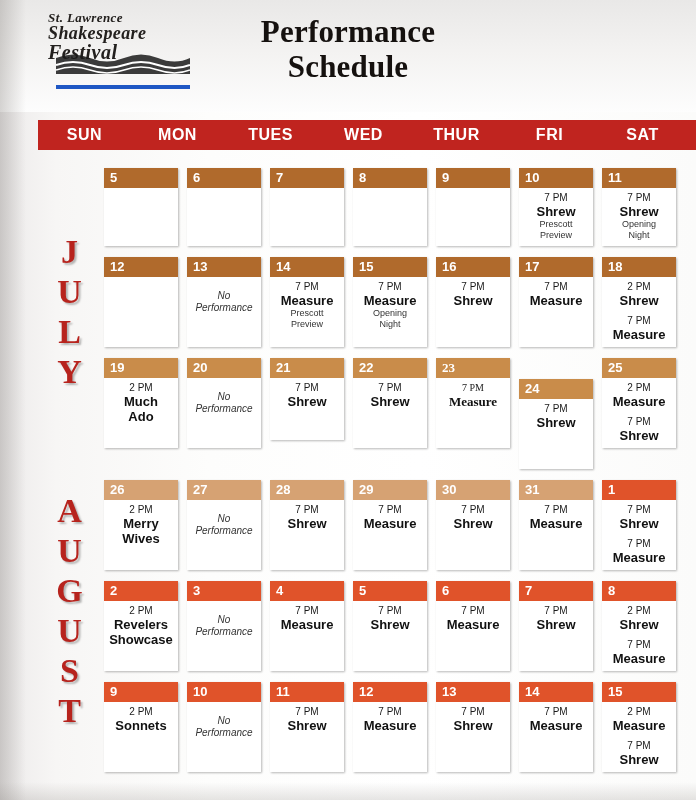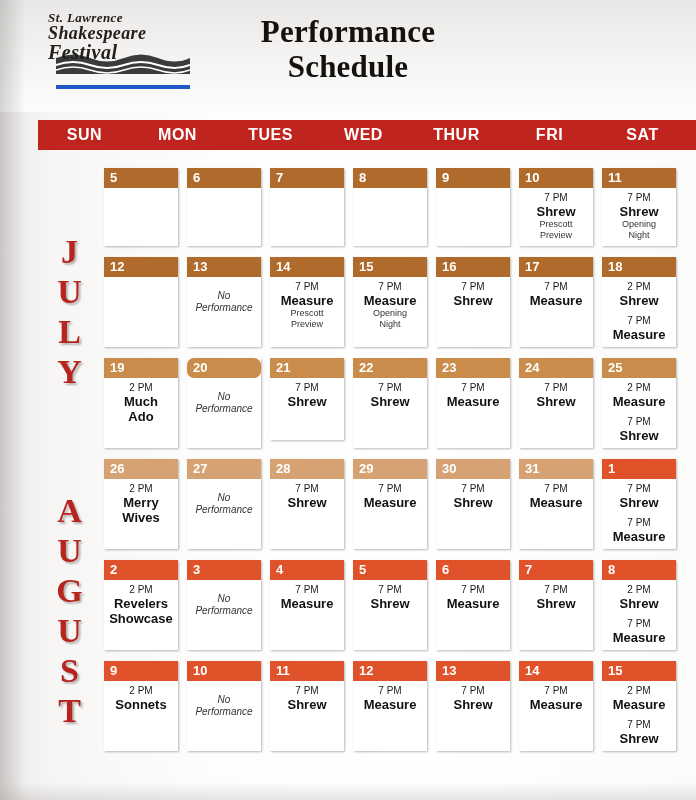--- a/index.html
+++ b/index.html
@@ -366,47 +366,47 @@
       </div>
       <div class="week">
         <div class="cell" style="height: 90px;">
           <div class="cell-head" style="background: rgb(201, 140, 74);">19</div>
           <div class="cell-body">
             <div class="ev-time">2 PM</div>
             <div class="ev-title">Much<br>Ado</div>
           </div>
         </div>
         <div class="cell" style="height: 90px;">
-          <div class="cell-head" style="background: rgb(201, 140, 74); border-radius: 7px;">20</div>
+          <div class="cell-head" style="background: rgb(201, 140, 74);">20</div>
           <div class="cell-body">
             <div class="ev-noperf">No<br>Performance</div>
           </div>
         </div>
         <div class="cell" style="height: 82px;">
           <div class="cell-head" style="background: rgb(201, 140, 74);">21</div>
           <div class="cell-body">
             <div class="ev-time">7 PM</div>
             <div class="ev-title">Shrew</div>
           </div>
         </div>
         <div class="cell" style="height: 90px;">
           <div class="cell-head" style="background: rgb(201, 140, 74);">22</div>
           <div class="cell-body">
             <div class="ev-time">7 PM</div>
             <div class="ev-title">Shrew</div>
           </div>
         </div>
-        <div class="cell" style="height: 90px;">
+        <div class="cell" style="height: 90px; font-family: Liberation Serif, serif;">
           <div class="cell-head" style="background: rgb(201, 140, 74);">23</div>
           <div class="cell-body">
             <div class="ev-time">7 PM</div>
             <div class="ev-title">Measure</div>
           </div>
         </div>
-        <div class="cell" style="height: 90px;">
+        <div class="cell" style="height: 90px; margin-top: 21px;">
           <div class="cell-head" style="background: rgb(201, 140, 74);">24</div>
           <div class="cell-body">
             <div class="ev-time">7 PM</div>
             <div class="ev-title">Shrew</div>
           </div>
         </div>
         <div class="cell" style="height: 90px;">
           <div class="cell-head" style="background: rgb(201, 140, 74);">25</div>
           <div class="cell-body">
             <div class="ev-time">2 PM</div>

